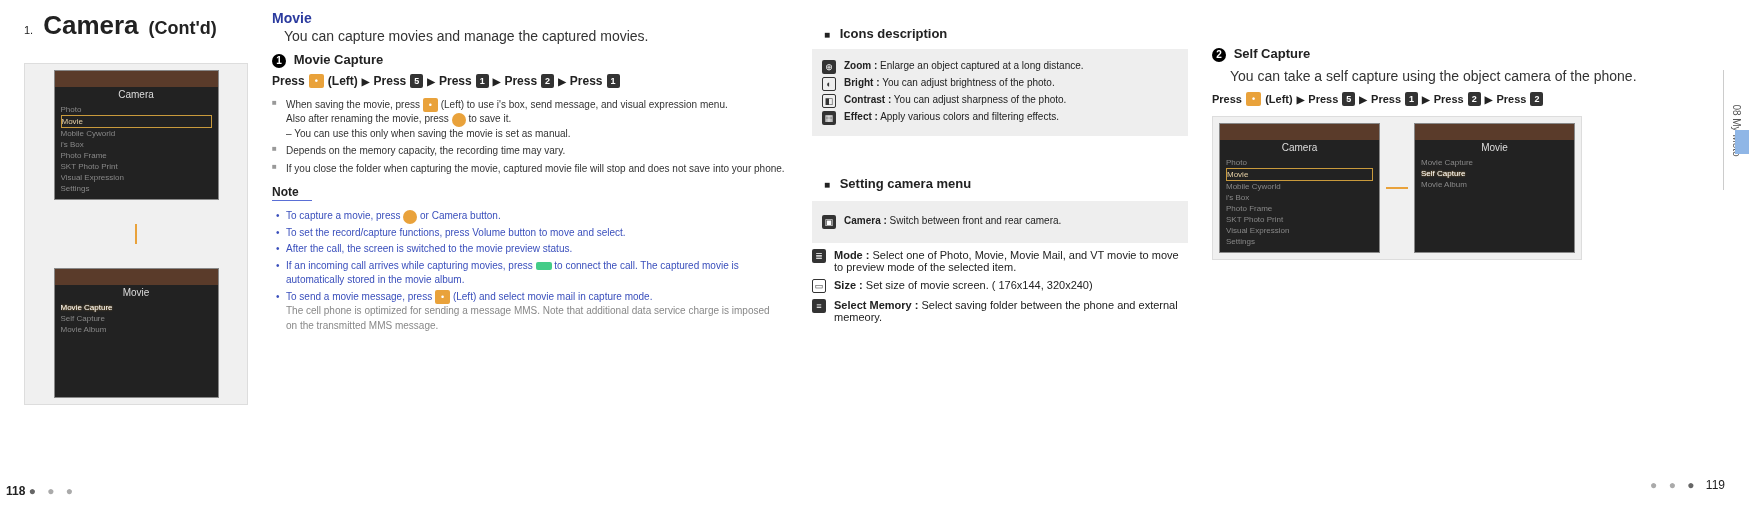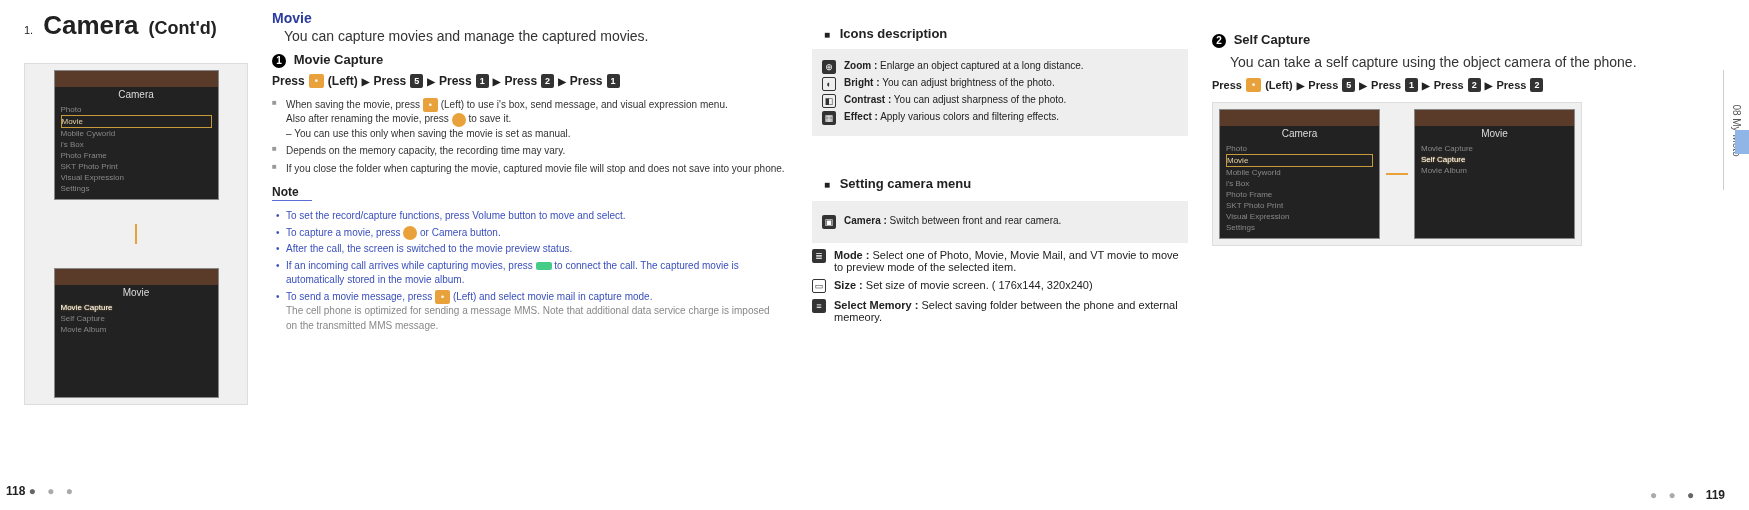--- a/index.html
+++ b/index.html
@@ -12,21 +12,21 @@
     font-size:11px;
   }
   .page {
     display:flex;
     position:relative;
     width:100%; height:100%;
   }
   .col1 { width:260px; padding:10px 12px 10px 24px; }
   .col2 { width:540px; padding:10px 12px; }
   .col3 { width:400px;  padding:10px 12px;}
-  .col4 { width:500px; padding:10px 12px;}
+  .col4 { width:500px; padding:24px 12px;}
   .title-row { display:flex; align-items:baseline; gap:10px; margin-bottom:8px;}
   .title-word { font-size:26px; font-weight:800;}
   .title-cont { font-size:18px; font-weight:700;}
   
   .phone-wrap { background:#f0f0f0; border:1px solid #ddd; padding:6px; display:flex; flex-direction:column; gap:24px; align-items:center; margin-top:22px;}
   .phone-screen {
     width:165px; height:130px; background:#222; border:1px solid #888; position:relative;
     font-size:9px; color:#aaa;
   }
   .phone-header { height:16px; background:#5a3b2a; width:100%;}
@@ -65,21 +65,21 @@
   .settings .defrow { background:none; margin:6px 0;}
   .right-side-tab {
     position:absolute; right:0; top:70px;
     width:26px; height:120px;
     border-left:1px solid #ccc;
     display:flex; align-items:center; justify-content:center;
   }
   .right-side-tab .lbl { transform:rotate(90deg); white-space:nowrap; font-size:10px; color:#555;}
   .right-blue { position:absolute; right:0; top:130px; width:14px; height:24px; background:#8fb6e6;}
   .pn-left { position:absolute; left:6px; bottom:12px; font-size:12px; font-weight:700;}
-  .pn-right { position:absolute; right:24px; bottom:8px; font-size:12px; font-weight:700;}
+  .pn-right { position:absolute; right:24px; bottom:18px; font-size:12px; font-weight:400;}
   .dots { letter-spacing:4px; color:#aaa;}
   .dots .d1 { color:#666;}
   .phone-pair { display:flex; gap:6px; margin-top:6px; background:#f0f0f0; border:1px solid #ddd; padding:6px; width:370px;}
   .connector { display:flex; align-items:center;}
   .connector .hline { height:2px; background:#e9a23b; width:22px;}
   .keyround { display:inline-block; width:14px; height:14px; border-radius:50%; background:#e9a23b;}
   .keyconnect { display:inline-block; width:16px; height:8px; background:#4c8; border-radius:2px;}
   .inl-icon { display:inline-block; vertical-align:middle;}
 </style>
 </head>
@@ -158,26 +158,26 @@
         <span class="keyround inl-icon"></span>
         <span> to save it.</span><br>
         <span>– You can use this only when saving the movie is set as manual.</span>
       </li>
       <li>Depends on the memory capacity, the recording time may vary.</li>
       <li>If you close the folder when capturing the movie, captured movie file will stop and does not save into your phone.</li>
     </ul>
 
     <div class="note-head">Note</div>
     <div class="note-box">
-      <div>To set the record/capture functions, press Volume button to move and select.</div>
       <div>
         <span>To capture a movie, press </span>
         <span class="keyround inl-icon"></span>
         <span> or Camera button.</span>
       </div>
+      <div>To set the record/capture functions, press Volume button to move and select.</div>
       <div>After the call, the screen is switched to the movie preview status.</div>
       <div>
         <span>If an incoming call arrives while capturing movies, press </span>
         <span class="keyconnect inl-icon"></span>
         <span> to connect the call. The captured movie is automatically stored in the movie album.</span>
       </div>
       <div>
         <span>To send a movie message, press </span>
         <span class="key key-orange inl-icon">•</span>
         <span> (Left) and select movie mail in capture mode.</span><br>

